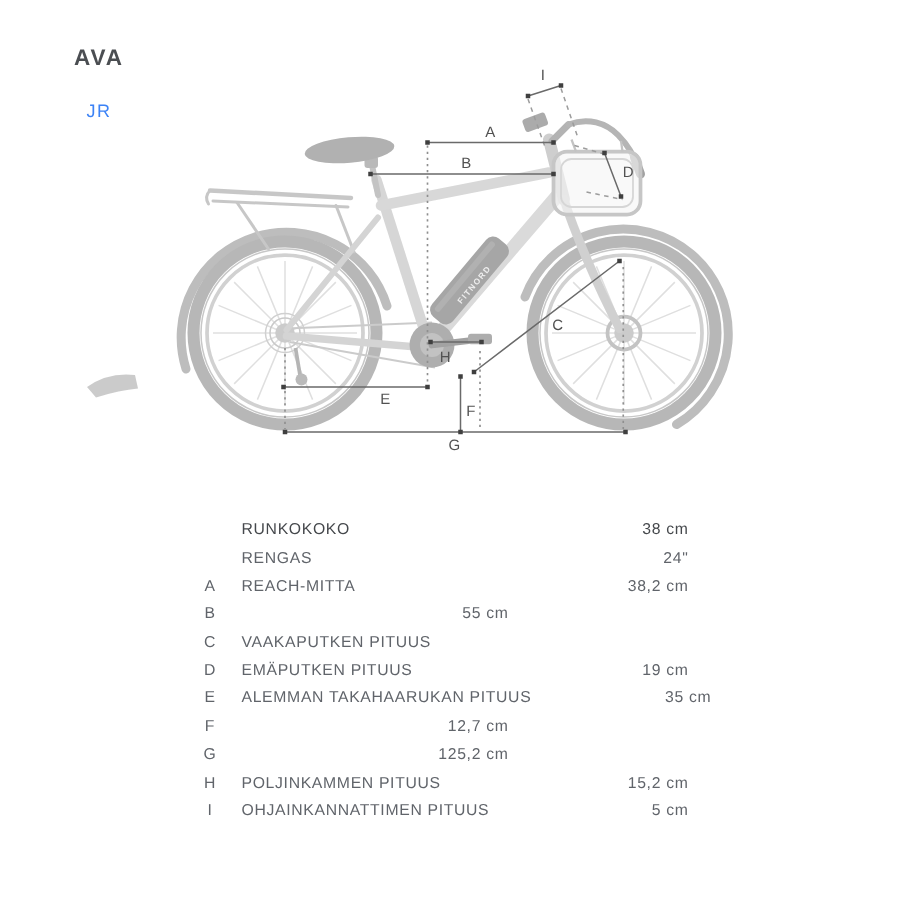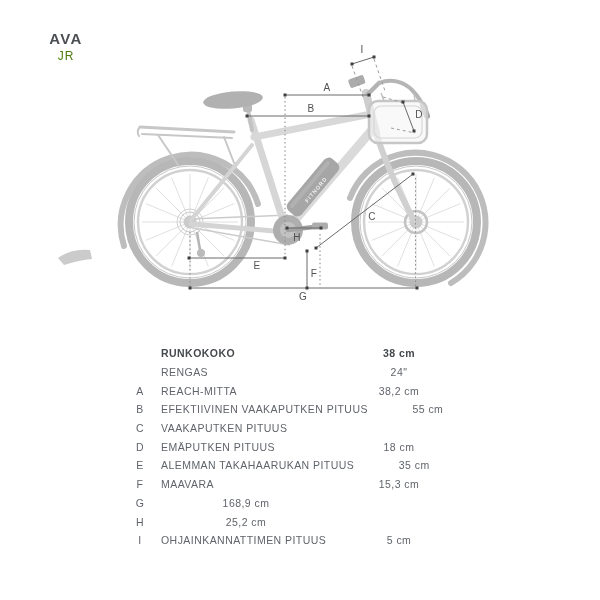--- a/index.html
+++ b/index.html
@@ -9,43 +9,43 @@
     -webkit-font-smoothing:antialiased;
   }
   .stage{position:absolute;inset:0;width:528px;height:600px;}
   .title-block{
     position:absolute;left:46px;top:31px;width:40px;text-align:center;
   }
   .title-block .main{
     font-size:15px;font-weight:700;color:#4b4e52;letter-spacing:1.3px;line-height:1.1;
   }
   .title-block .sub{
-    font-size:12px;font-weight:400;color:#4d7c0f;letter-spacing:1px;line-height:1.2;margin-top:1px;
+    font-size:12px;font-weight:400;color:#3b82f6;letter-spacing:1px;line-height:1.2;margin-top:19px;
   }
   svg.diagram{position:absolute;left:0;top:0;}
   svg text.dim-label{
     font-family:"Liberation Sans", sans-serif;
     font-size:10px;fill:#525252;letter-spacing:.3px;
   }
   svg text.brand{
     font-family:"Liberation Sans", sans-serif;
     font-size:5.5px;fill:#ececec;letter-spacing:1px;font-weight:700;
   }
   .spec-table{
     position:absolute;left:127px;top:344px;width:332px;
     font-size:10.5px;color:#60646a;letter-spacing:.45px;
   }
   .spec-row{
     display:grid;grid-template-columns:26px 1fr 120px;align-items:center;
     height:18.7px;
   }
   .spec-row .cell-letter{text-align:center;}
   .spec-row .cell-label{padding-left:8px;white-space:nowrap;}
-  .spec-row .cell-value{text-align:center;white-space:nowrap;}
-  .spec-row.header{font-weight:700;color:#45484c;}
+  .spec-row .cell-value{text-align:right;white-space:nowrap;}
+  .spec-row.header{font-weight:400;color:#45484c;}
 </style>
 </head>
 <body>
 
 <div class="stage">
 
   <div class="title-block">
     <div class="main">AVA</div>
     <div class="sub">JR</div>
   </div>
@@ -170,49 +170,48 @@
       <span class="cell-label">RENGAS</span>
       <span class="cell-value">24"</span>
     </div>
     <div class="spec-row">
       <span class="cell-letter">A</span>
       <span class="cell-label">REACH-MITTA</span>
       <span class="cell-value">38,2 cm</span>
     </div>
     <div class="spec-row">
       <span class="cell-letter">B</span>
-      <span class="cell-label">EFEKTIIVINEN VAAKAPUTKEN PITUUS</span>
       <span class="cell-value">55 cm</span>
     </div>
     <div class="spec-row">
       <span class="cell-letter">C</span>
       <span class="cell-label">VAAKAPUTKEN PITUUS</span>
     </div>
     <div class="spec-row">
       <span class="cell-letter">D</span>
       <span class="cell-label">EMÄPUTKEN PITUUS</span>
-      <span class="cell-value">18 cm</span>
+      <span class="cell-value">19 cm</span>
     </div>
     <div class="spec-row">
       <span class="cell-letter">E</span>
       <span class="cell-label">ALEMMAN TAKAHAARUKAN PITUUS</span>
       <span class="cell-value">35 cm</span>
     </div>
     <div class="spec-row">
       <span class="cell-letter">F</span>
-      <span class="cell-label">MAAVARA</span>
-      <span class="cell-value">15,3 cm</span>
+      <span class="cell-value">12,7 cm</span>
     </div>
     <div class="spec-row">
       <span class="cell-letter">G</span>
-      <span class="cell-value">168,9 cm</span>
+      <span class="cell-value">125,2 cm</span>
     </div>
     <div class="spec-row">
       <span class="cell-letter">H</span>
-      <span class="cell-value">25,2 cm</span>
+      <span class="cell-label">POLJINKAMMEN PITUUS</span>
+      <span class="cell-value">15,2 cm</span>
     </div>
     <div class="spec-row">
       <span class="cell-letter">I</span>
       <span class="cell-label">OHJAINKANNATTIMEN PITUUS</span>
       <span class="cell-value">5 cm</span>
     </div>
   </div>
 
 </div>
 

